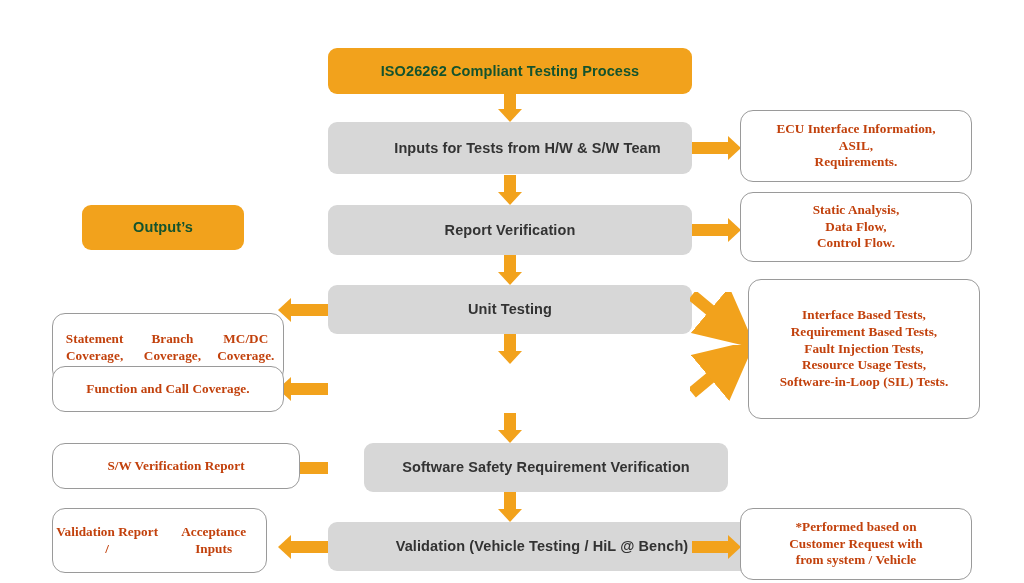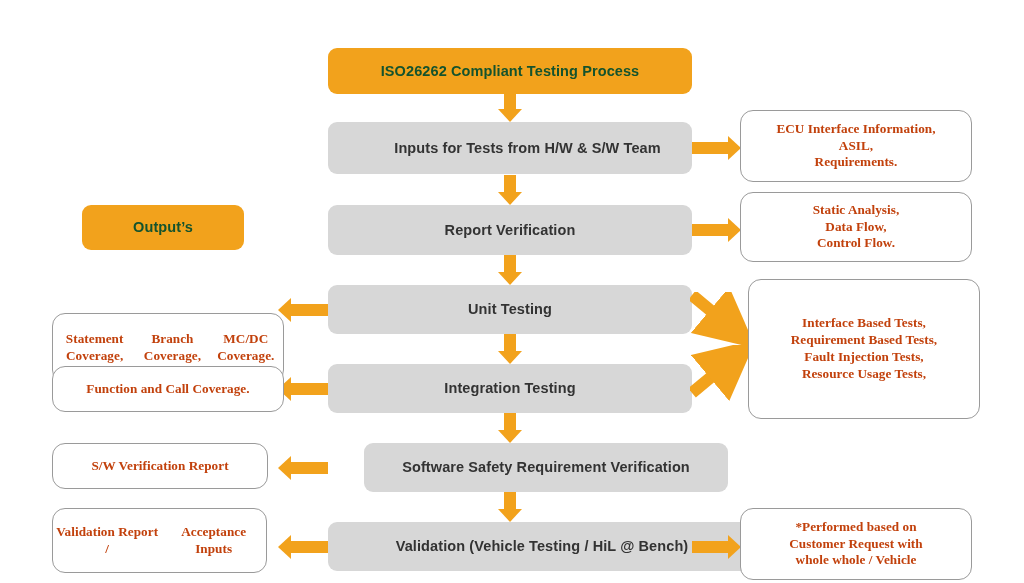--- a/index.html
+++ b/index.html
@@ -79,23 +79,20 @@
   </div>
 
   <div class="box grey" style="left:328px;top:205px;width:364px;height:50px;">
     <span>Report Verification</span>
   </div>
 
   <div class="box grey" style="left:328px;top:285px;width:364px;height:49px;">
     <span>Unit Testing</span>
   </div>
 
-  <div class="box grey" style="left:328px;top:364px;width:364px;height:49px;">
-    <span>Integration Testing</span>
-  </div>
 
   <div class="box grey" style="left:328px;top:443px;width:364px;height:49px;margin-left:36px;">
     <span>Software Safety Requirement Verification</span>
   </div>
 
   <div class="box grey" style="left:328px;top:522px;width:428px;height:49px;">
     <span>Validation (Vehicle Testing / HiL @ Bench)</span>
   </div>
 
   <div class="arrow" style="left:692px;top:136px;width:50px;height:24px;">
@@ -156,39 +153,40 @@
     <span>Static Analysis,</span>
     <span>Data Flow,</span>
     <span>Control Flow.</span>
   </div>
 
   <div class="box white" style="left:748px;top:279px;width:232px;height:140px;flex-direction:column;">
     <span>Interface Based Tests,</span>
     <span>Requirement Based Tests,</span>
     <span>Fault Injection Tests,</span>
     <span>Resource Usage Tests,</span>
+    <span>Software-in-Loop (SIL) Tests.</span>
   </div>
 
   <div class="box white" style="left:740px;top:508px;width:232px;height:72px;flex-direction:column;">
     <span>*Performed based on</span>
     <span>Customer Request with</span>
-    <span>whole whole / Vehicle</span>
+    <span>from system / Vehicle</span>
   </div>
 
   <div class="box white" style="left:52px;top:275px;width:232px;height:70px;margin-top:38px;">
     <span>Statement Coverage,</span>
     <span>Branch Coverage,</span>
     <span>MC/DC Coverage.</span>
   </div>
 
   <div class="box white" style="left:52px;top:366px;width:232px;height:46px;">
     <span>Function and Call Coverage.</span>
   </div>
 
-  <div class="box white" style="left:52px;top:443px;width:216px;height:46px;">
+  <div class="box white" style="left:52px;top:443px;width:248px;height:46px;">
     <span>S/W Verification Report</span>
   </div>
 
   <div class="box white" style="left:52px;top:508px;width:215px;height:65px;flex-direction:row;">
     <span>Validation Report /</span>
     <span>Acceptance Inputs</span>
   </div>
 
 </div>
 

